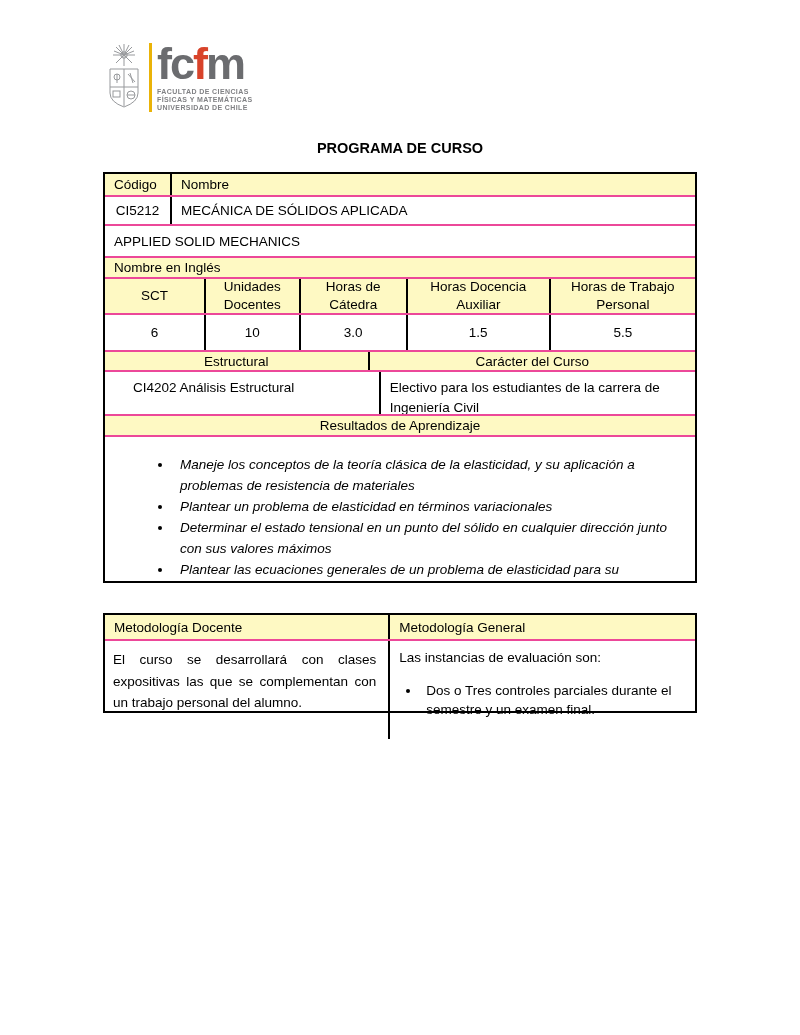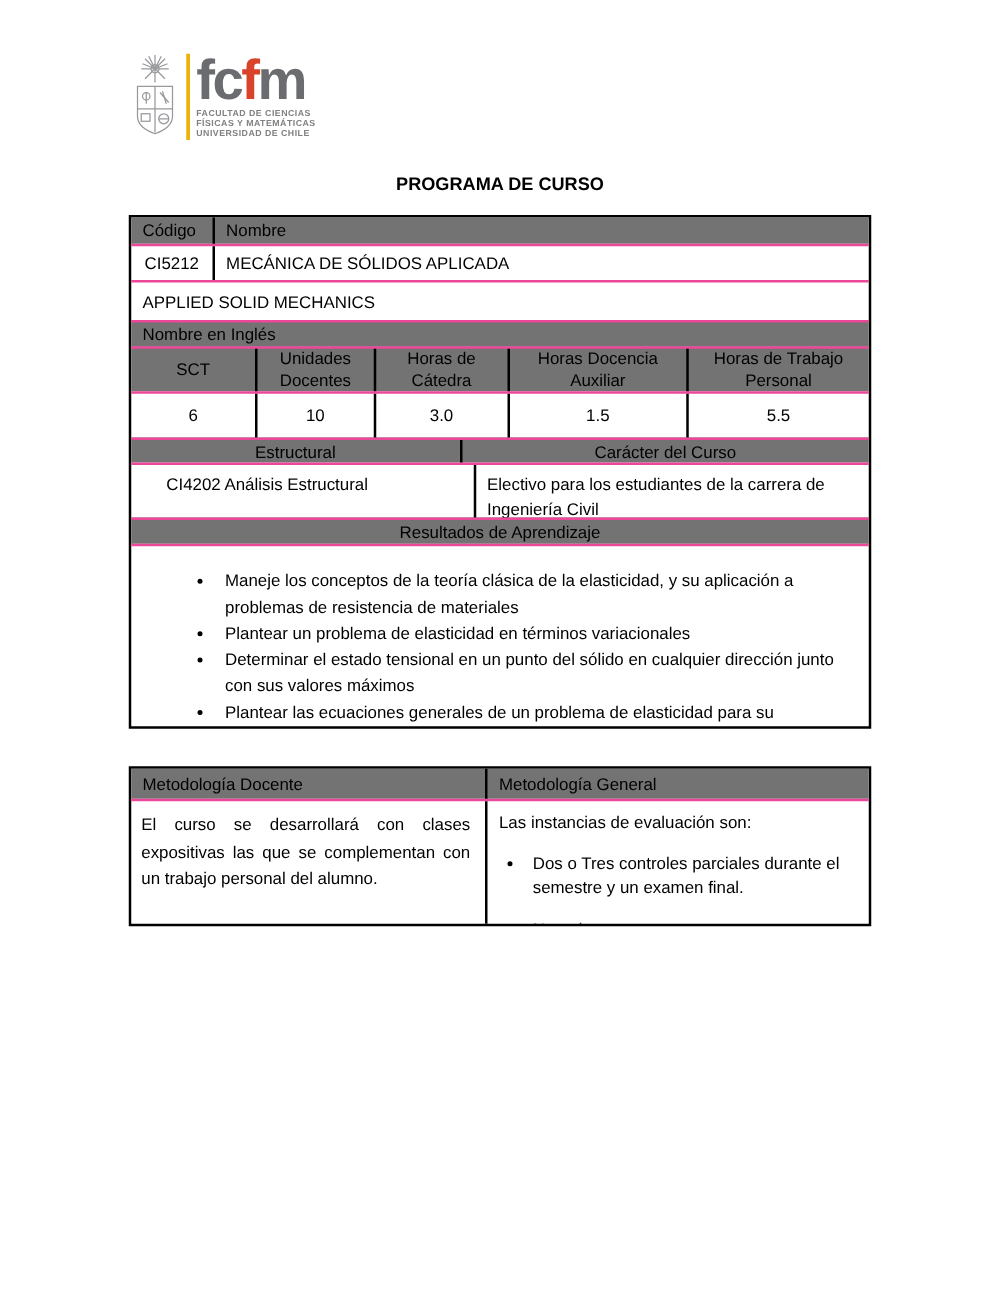--- a/index.html
+++ b/index.html
@@ -28,39 +28,39 @@
     position:absolute; top:140px; left:0; width:100%;
     text-align:center; font-weight:bold; font-size:14.5px;
   }
 
   
   .tbl {
     position:absolute; left:103px; width:594px; box-sizing:border-box;
     border:2px solid #000; background:#fff; font-size:13.5px;
   }
   .tbl-1 { top:172px; height:411px; }
-  .tbl-2 { top:613px; height:128px; }
+  .tbl-2 { top:613px; height:100px; }
   .row { display:flex; box-sizing:border-box; border-top:2px solid #ec4899; }
   .row:first-child { border-top:none; }
   .cell {
     box-sizing:border-box; border-left:2px solid #000; display:flex;
     overflow:hidden;
   }
   .cell:first-child { border-left:none; }
-  .gray { background:#737373; }
+  .gray { background:#fef9c3; }
   .vc { align-items:center; }
   .hc { justify-content:center; text-align:center; }
   .pad { padding-left:9px; padding-right:6px; }
   .block { display:block; }
   .lh { line-height:1.3; }
 
   
   .outcomes { padding:9px 12px 0 8px; line-height:1.55; }
   .outcomes .intro { margin:0; }
-  .outcomes ul { margin:9px 0 0 0; padding-left:60px; }
+  .outcomes ul { margin:9px 0 0 0; padding-left:60px;font-style:italic; }
   .outcomes li { padding-left:7px; margin:0; }
 
   
   .method-text { padding:8px 12px 0 8px; text-align:justify; line-height:1.6; }
   .eval-cell { padding:8px 10px 0 9px; line-height:1.4; }
   .eval-cell .intro { margin:0; }
   .eval-cell ul { margin:13px 0 0 0; padding-left:22px; }
   .eval-cell li { padding-left:5px; margin-bottom:14px; line-height:1.45; }
 </style>
 </head>

